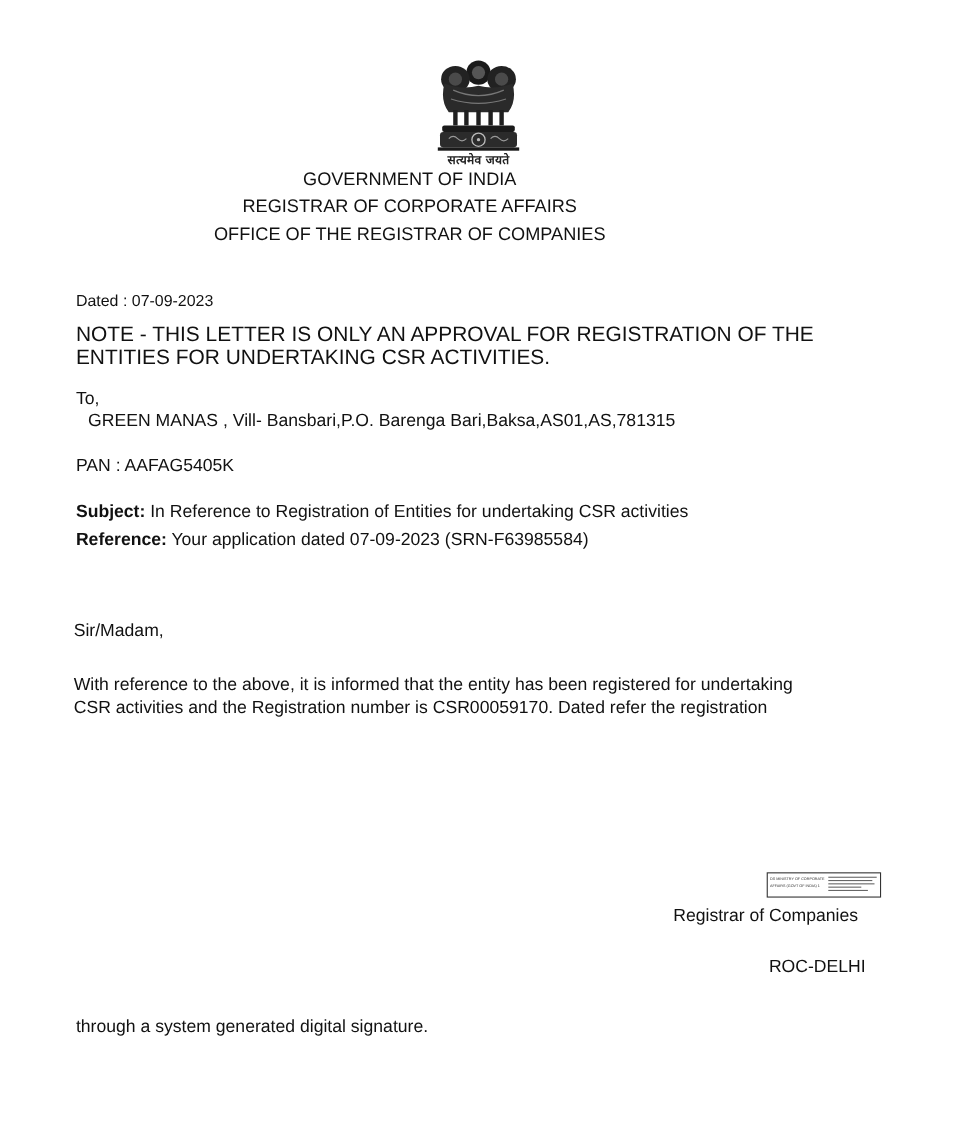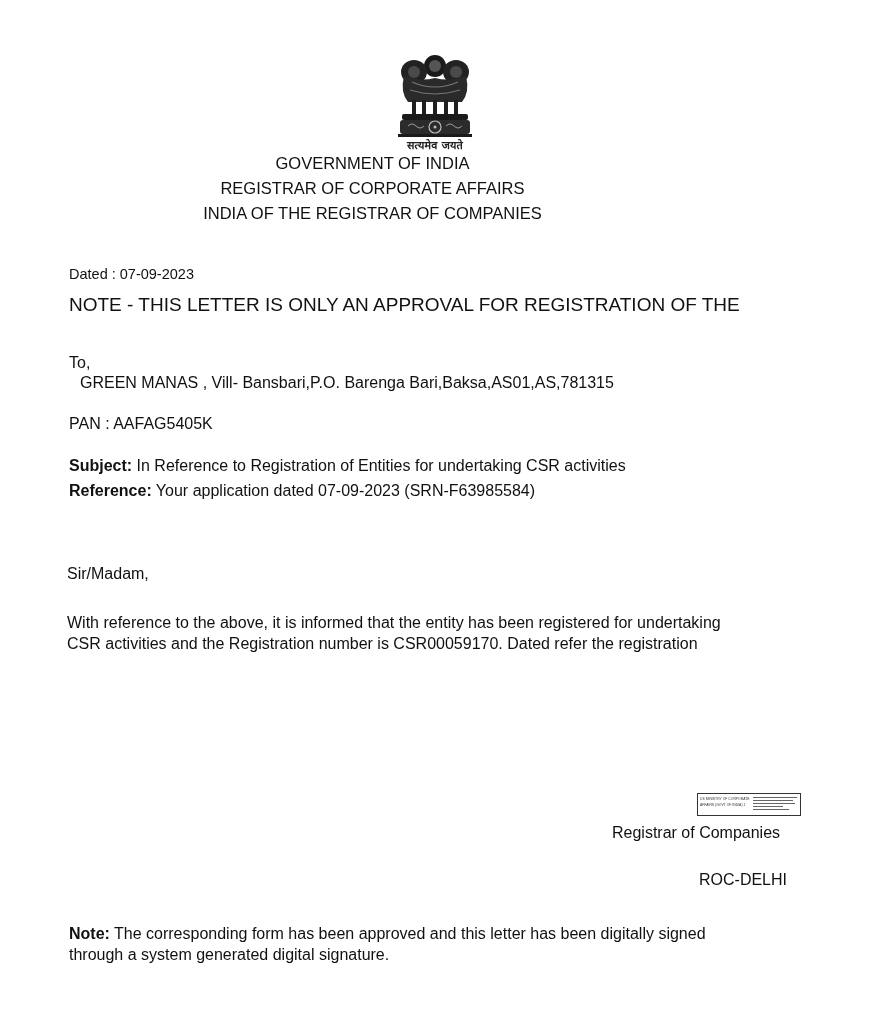--- a/index.html
+++ b/index.html
@@ -124,26 +124,27 @@
     <circle cx="45" cy="75" r="1.5" fill="#bbb"></circle>
     <path d="M18 74 q4 -4 8 0 q4 4 8 0" stroke="#999" stroke-width="1" fill="none"></path>
     <path d="M56 74 q4 -4 8 0 q4 4 8 0" stroke="#999" stroke-width="1" fill="none"></path>
     <rect x="8" y="82" width="74" height="3" fill="#1a1a1a"></rect>
   </svg>
 </div>
 <div class="abs motto">सत्यमेव जयते</div>
 
 <div class="abs hdr hdr1">GOVERNMENT OF INDIA</div>
 <div class="abs hdr hdr2">REGISTRAR OF CORPORATE AFFAIRS</div>
-<div class="abs hdr hdr3">INDIA OF THE REGISTRAR OF COMPANIES</div>
+<div class="abs hdr hdr3">OFFICE OF THE REGISTRAR OF COMPANIES</div>
 
 <div class="abs txt small dated">Dated : 07-09-2023</div>
 
 <div class="abs txt note-block">
   <div>NOTE - THIS LETTER IS ONLY AN APPROVAL FOR REGISTRATION OF THE</div>
+  <div>ENTITIES FOR UNDERTAKING CSR ACTIVITIES.</div>
 </div>
 
 <div class="abs txt to">To,</div>
 <div class="abs txt addr">GREEN MANAS , Vill- Bansbari,P.O. Barenga Bari,Baksa,AS01,AS,781315</div>
 
 <div class="abs txt pan">PAN : AAFAG5405K</div>
 
 <div class="abs txt subject">
   <b>Subject:</b><span> In Reference to Registration of Entities for undertaking CSR activities</span>
 </div>
@@ -165,15 +166,14 @@
     <div class="sig-line" style="width:40px"></div>
     <div class="sig-line" style="width:42px"></div>
     <div class="sig-line" style="width:30px"></div>
     <div class="sig-line" style="width:36px"></div>
   </div>
 </div>
 <div class="abs txt registrar">Registrar of Companies</div>
 <div class="abs txt roc">ROC-DELHI</div>
 
 <div class="abs txt footnote">
-  <div><b>Note:</b><span> The corresponding form has been approved and this letter has been digitally signed</span></div>
   <div>through a system generated digital signature.</div>
 </div>
 
 </body></html>

